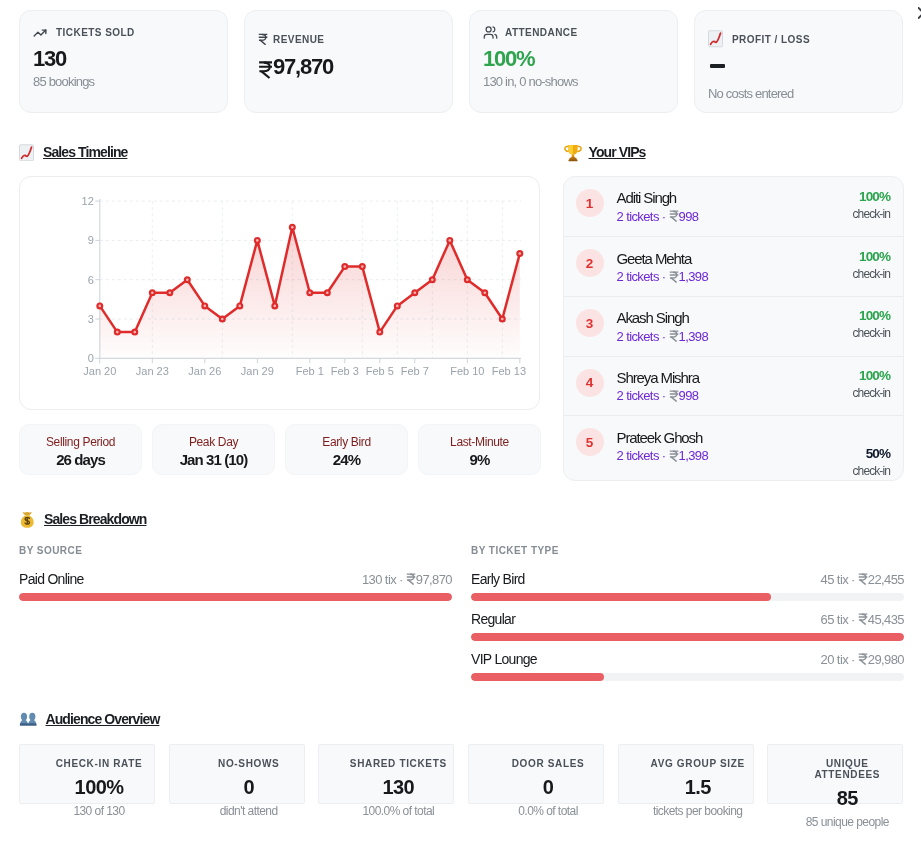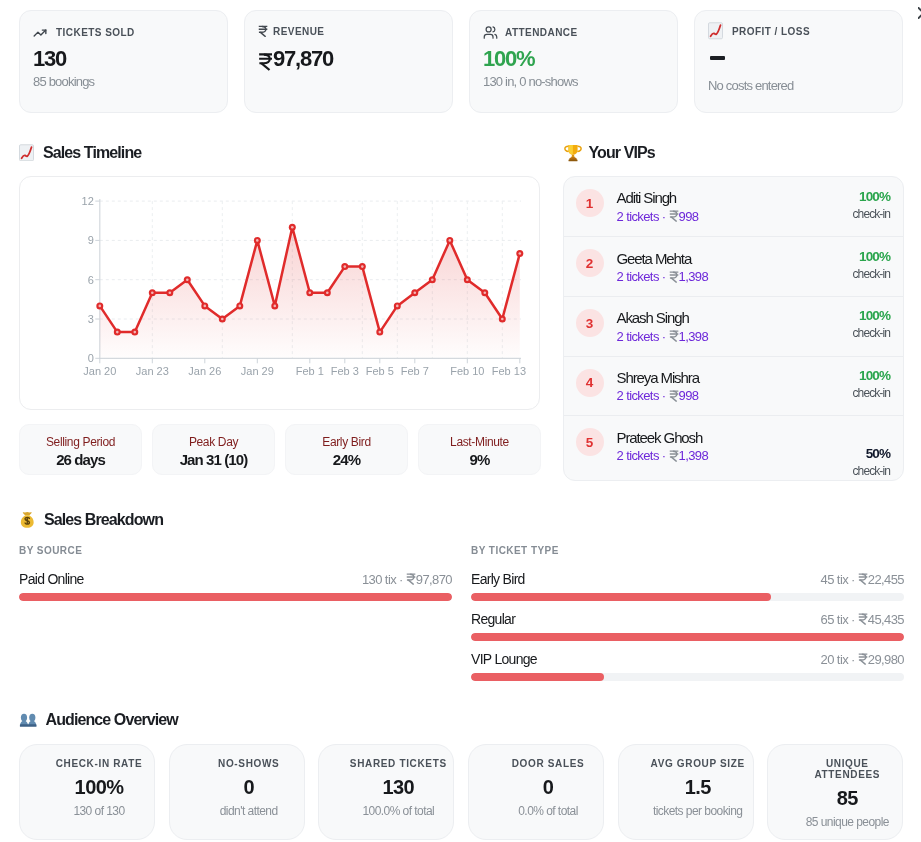--- a/index.html
+++ b/index.html
@@ -2,28 +2,28 @@
 <html><head>
 <meta charset="utf-8">
 <style>
 * { margin:0; padding:0; box-sizing:border-box; }
 html,body { width:921px; height:842px; background:#fff; font-family:"Liberation Sans",sans-serif; position:relative; overflow:hidden; color:#1a1d21; }
 .abs { position:absolute; }
 svg.ic { display:block; }
 
 .scard { position:absolute; top:10px; width:209px; height:103px; background:#f8f9fa; border:1px solid #eceef1; border-radius:12px; padding:0 13px; }
 .slabel { display:flex; align-items:center; gap:9px; font-size:10px; font-weight:700; letter-spacing:0.45px; color:#4a5159; height:16px; margin-top:13.5px; }
-.shift .slabel { margin-top:12px; }
+.shift .slabel { margin-top:20px; }
 .sval { margin-top:7.5px; font-size:22px; font-weight:700; color:#17191c; letter-spacing:-1.2px; line-height:1; height:22px; display:flex; align-items:flex-end; }
 .shift .sval { margin-top:9px; }
 .ssub { margin-top:4px; font-size:13px; letter-spacing:-0.8px; color:#878e95; }
 
 .rup { display:inline-block; vertical-align:baseline; }
 
-.shead { position:absolute; display:flex; align-items:center; gap:9px; font-size:16px; font-weight:700; color:#1b1e23; letter-spacing:-0.9px; height:18px; }
+.shead { position:absolute; display:flex; align-items:flex-start; gap:9px; font-size:14px; font-weight:700; color:#1b1e23; letter-spacing:-0.9px; height:18px;text-decoration:underline; }
 
 #chartcard { position:absolute; left:19px; top:176px; width:521px; height:234px; background:#fff; border:1px solid #ecedef; border-radius:12px; }
 
 .mini { position:absolute; top:424px; width:123px; height:51px; background:#f8f9fa; border:1px solid #f3f4f6; border-radius:10px; text-align:center; padding-top:9.5px; }
 .mini .l { font-size:12px; letter-spacing:-0.35px; color:#7f1d1d; }
 .mini .v { font-size:15px; font-weight:700; letter-spacing:-0.9px; color:#17191c; margin-top:2.5px; }
 
 #vips { position:absolute; left:563px; top:176px; width:341px; height:305px; background:#f8f9fa; border:1px solid #eceef1; border-radius:12px; overflow:hidden; }
 .vrow { height:59.9px; display:flex; align-items:center; padding:0 13px 0 11.5px; position:relative; }
 .vrow + .vrow { border-top:1px solid #ebedf0; }
@@ -37,21 +37,21 @@
 .vchk { font-size:12px; letter-spacing:-0.9px; color:#4c535a; margin-top:3px; }
 
 .bcol-h { position:absolute; top:545px; font-size:10px; font-weight:700; letter-spacing:0.45px; color:#858c94; }
 .brow { position:absolute; width:433px; }
 .brow .line { display:flex; justify-content:space-between; align-items:baseline; }
 .brow .bl { font-size:14px; letter-spacing:-0.7px; color:#17191c; }
 .brow .bv { font-size:13px; letter-spacing:-0.6px; color:#8a9097; }
 .track { margin-top:6px; height:8px; border-radius:4px; background:#f1f3f5; overflow:hidden; }
 .fill { height:8px; border-radius:4px; background:#ea5f63; }
 
-.acard { position:absolute; top:744px; width:136px; height:96px; background:#f8f9fa; border:1px solid #eceef1; border-radius:18px; text-align:center;padding-left:24px; }
+.acard { position:absolute; top:744px; width:136px; height:60px; background:#f8f9fa; border:1px solid #eceef1; border-radius:2px; text-align:center;padding-left:24px; }
 .acard .l { margin-top:12.5px; font-size:10px; font-weight:700; letter-spacing:0.65px; color:#4a5159; }
 .acard .v { margin-top:8px; font-size:20px; font-weight:700; letter-spacing:-0.6px; color:#17191c; line-height:1; }
 .acard .s { margin-top:7px; font-size:12px; letter-spacing:-0.55px; color:#8a9097; }
 text { font-family:"Liberation Sans",sans-serif; }
 </style>
 </head>
 <body>
 
 <svg width="0" height="0" style="position:absolute">
   <defs>

